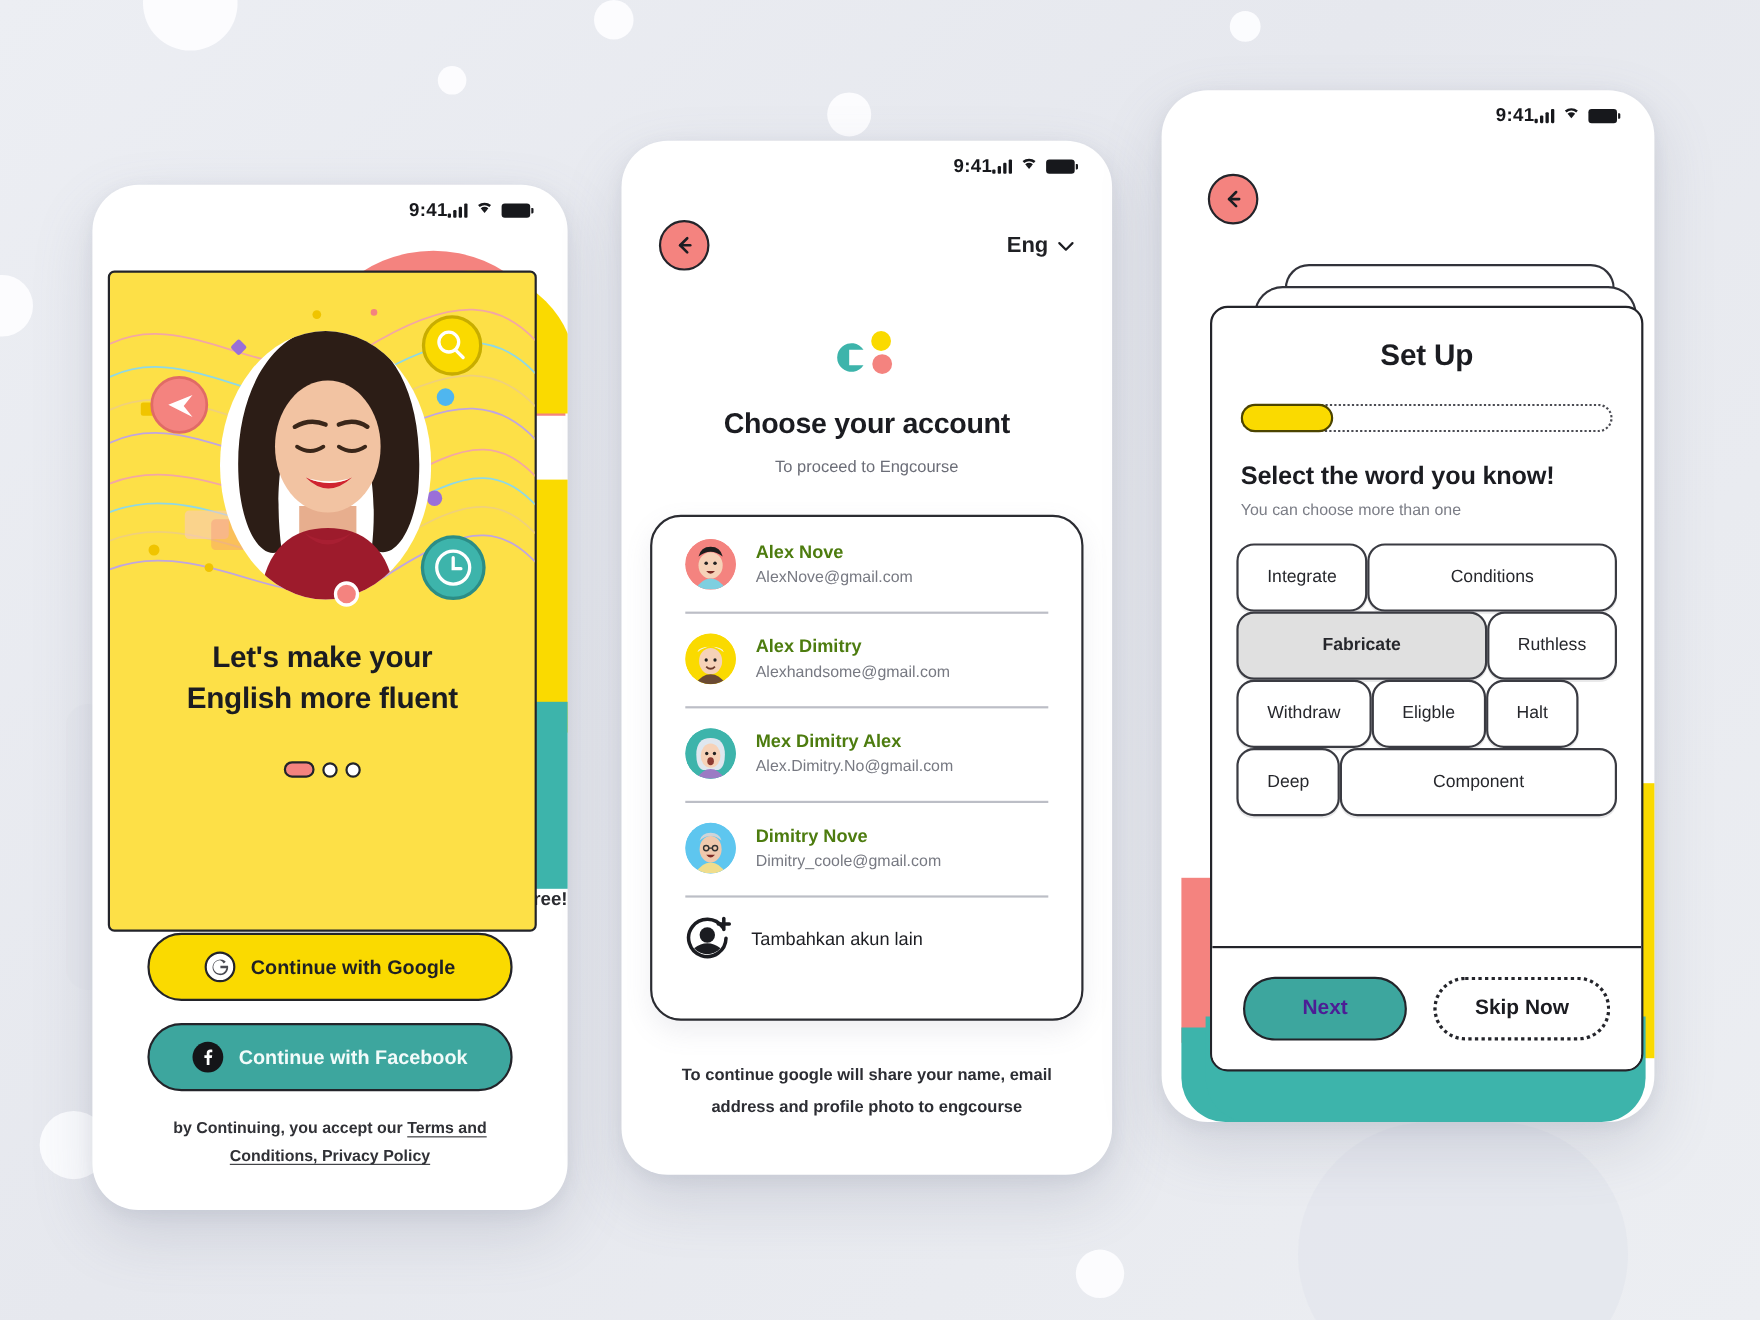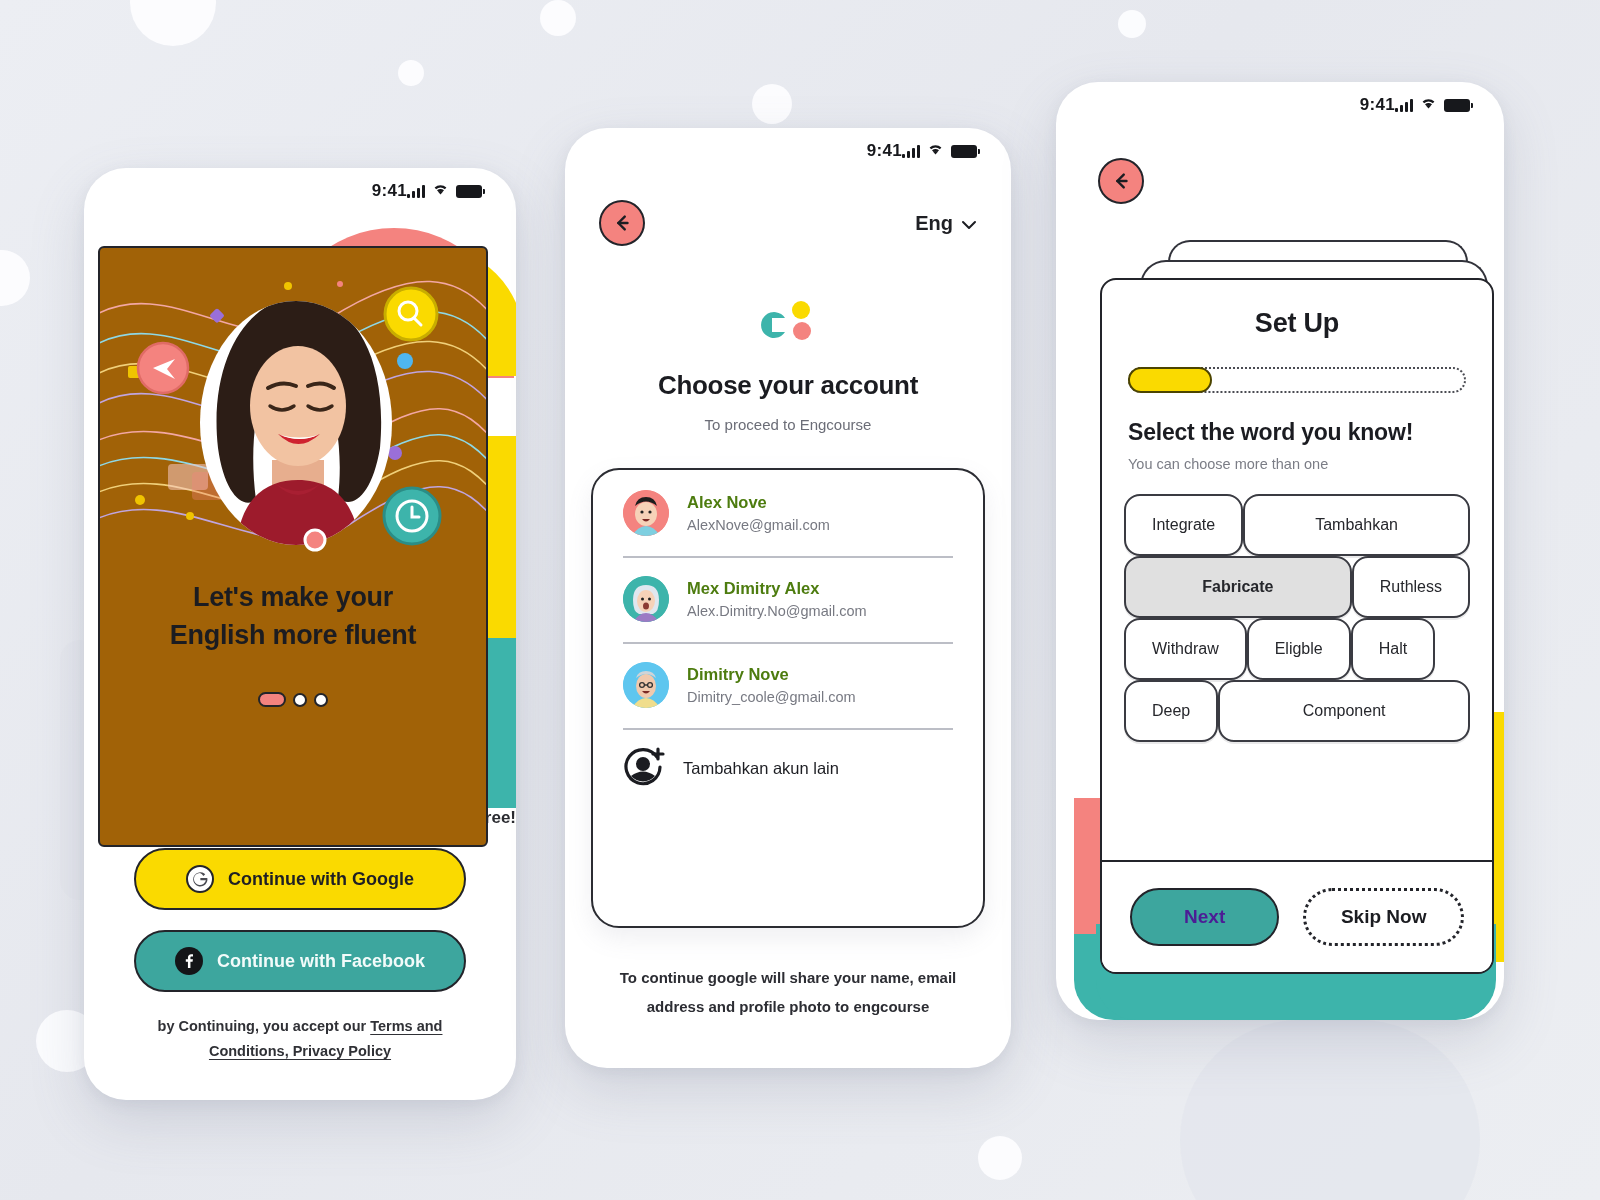--- a/index.html
+++ b/index.html
@@ -55,21 +55,21 @@
   .back-btn svg { width: 22px; height: 22px; }
 
   
   #phone1 { left: 84px; top: 168px; width: 432px; height: 932px; }
   .p1-inner { position: absolute; inset: 0; }
   .deco { position: absolute; }
 
   .card1-wrap { position: absolute; left: 14px; top: 78px; width: 404px; height: 500px; }
   .card1 {
     position: absolute; left: 0; top: 0; width: 390px; height: 601px;
-    background: #a16207; border: 2.5px solid #23242a; border-radius: 6px;
+    background: #fde047; border: 2.5px solid #23242a; border-radius: 6px;
     overflow: hidden; z-index: 6;
   }
   .card1-shadow1 { position:absolute; left:30px; top:494px; width:330px; height:14px; border:2.5px solid #8e9099; border-top:none; border-radius:0 0 24px 24px; background:#fff; z-index:5;}
   .card1-shadow2 { position:absolute; left:56px; top:508px; width:278px; height:12px; border:2.5px solid #a8aab2; border-top:none; border-radius:0 0 20px 20px; background:#fff; z-index:4;}
 
   .illus { position: absolute; left: 0; top: 0; width: 390px; height: 330px; overflow: hidden;}
   .headline {
     position: absolute; left: 0; right: 0; top: 330px;
     text-align: center; font-size: 27px; font-weight: bold;
     color: #1b1c21; line-height: 1.42; letter-spacing: -.3px;
@@ -401,20 +401,37 @@
             <path d="M19 29 q4 5 8 0 z" fill="#7c2a24"></path>
             <path d="M9 46 q6 -10 14 -10 q8 0 14 10z" fill="#7ecfe0"></path>
           </svg>
       </span>
       <span>
         <span class="acct-name" style="display:block">Alex Nove</span>
         <span class="acct-mail" style="display:block">AlexNove@gmail.com</span>
       </span>
     </div>
 
+    <div class="acct-row">
+      <span class="avatar" style="background:#fada00">
+        <svg width="46" height="46" viewBox="0 0 46 46">
+            <circle cx="23" cy="23" r="23" fill="#fada00"></circle>
+            <ellipse cx="23" cy="25" rx="10.5" ry="12" fill="#f6d2b8"></ellipse>
+            <path d="M11 17 q12 -10 24 0 q-1 -5 -12 -5 q-11 0 -12 5z" fill="#f2f2f2"></path>
+            <circle cx="19" cy="24" r="1.5" fill="#222"></circle>
+            <circle cx="27" cy="24" r="1.5" fill="#222"></circle>
+            <path d="M19 30 q4 4 8 0" stroke="#6b3a2a" stroke-width="1.6" fill="none"></path>
+            <path d="M9 46 q6 -9 14 -9 q8 0 14 9z" fill="#6b4a33"></path>
+          </svg>
+      </span>
+      <span>
+        <span class="acct-name" style="display:block">Alex Dimitry</span>
+        <span class="acct-mail" style="display:block">Alexhandsome@gmail.com</span>
+      </span>
+    </div>
 
     <div class="acct-row">
       <span class="avatar" style="background:#3db4ab">
         <svg width="46" height="46" viewBox="0 0 46 46">
             <circle cx="23" cy="23" r="23" fill="#3db4ab"></circle>
             <path d="M10 24 q0 -15 13 -15 q13 0 13 15 q0 12 -6 14 h-14 q-6 -2 -6 -14z" fill="#dfe7ef"></path>
             <ellipse cx="23" cy="25" rx="9" ry="11" fill="#f6d2b8"></ellipse>
             <circle cx="19.5" cy="23" r="1.5" fill="#222"></circle>
             <circle cx="26.5" cy="23" r="1.5" fill="#222"></circle>
             <ellipse cx="23" cy="30" rx="3" ry="3.6" fill="#8c3b33"></ellipse>
@@ -510,21 +527,21 @@
 
     <div class="progress">
       <div class="fill" style="width:25%"></div>
     </div>
 
     <div class="q-title">Select the word you know!</div>
     <div class="q-sub">You can choose more than one</div>
 
     <div class="chips">
       <div class="chip">Integrate</div>
-      <div class="chip wide">Tambahkan</div>
+      <div class="chip wide">Conditions</div>
       <div class="chip wide selected">Fabricate</div>
       <div class="chip">Ruthless</div>
       <div class="chip">Withdraw</div>
       <div class="chip">Eligble</div>
       <div class="chip">Halt</div>
       <div class="chip">Deep</div>
       <div class="chip wide">Component</div>
     </div>
 
     <div class="footer-bar">

